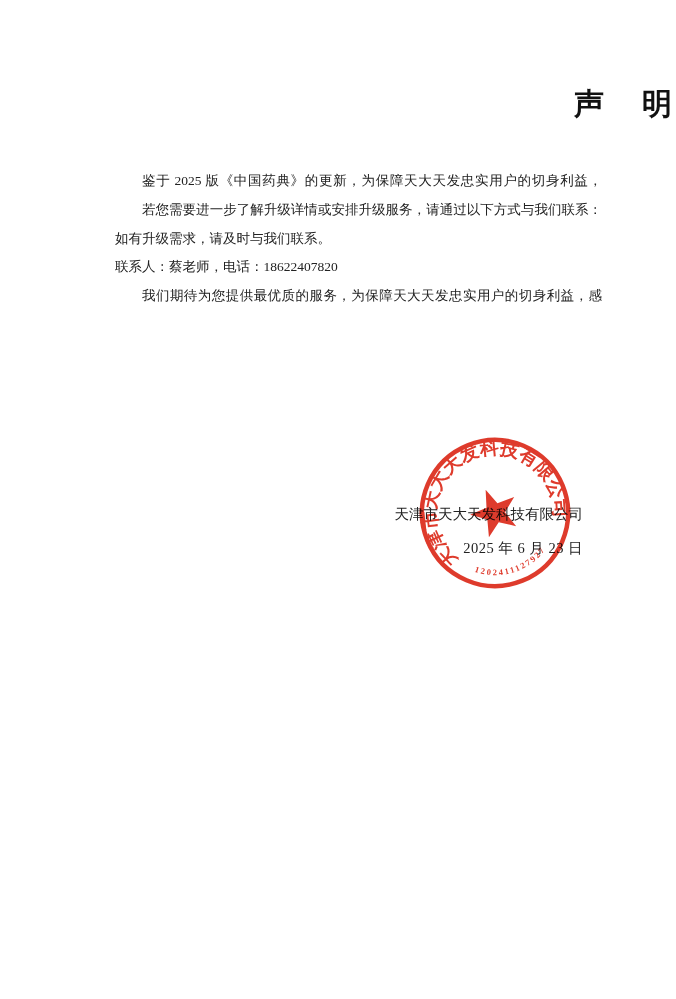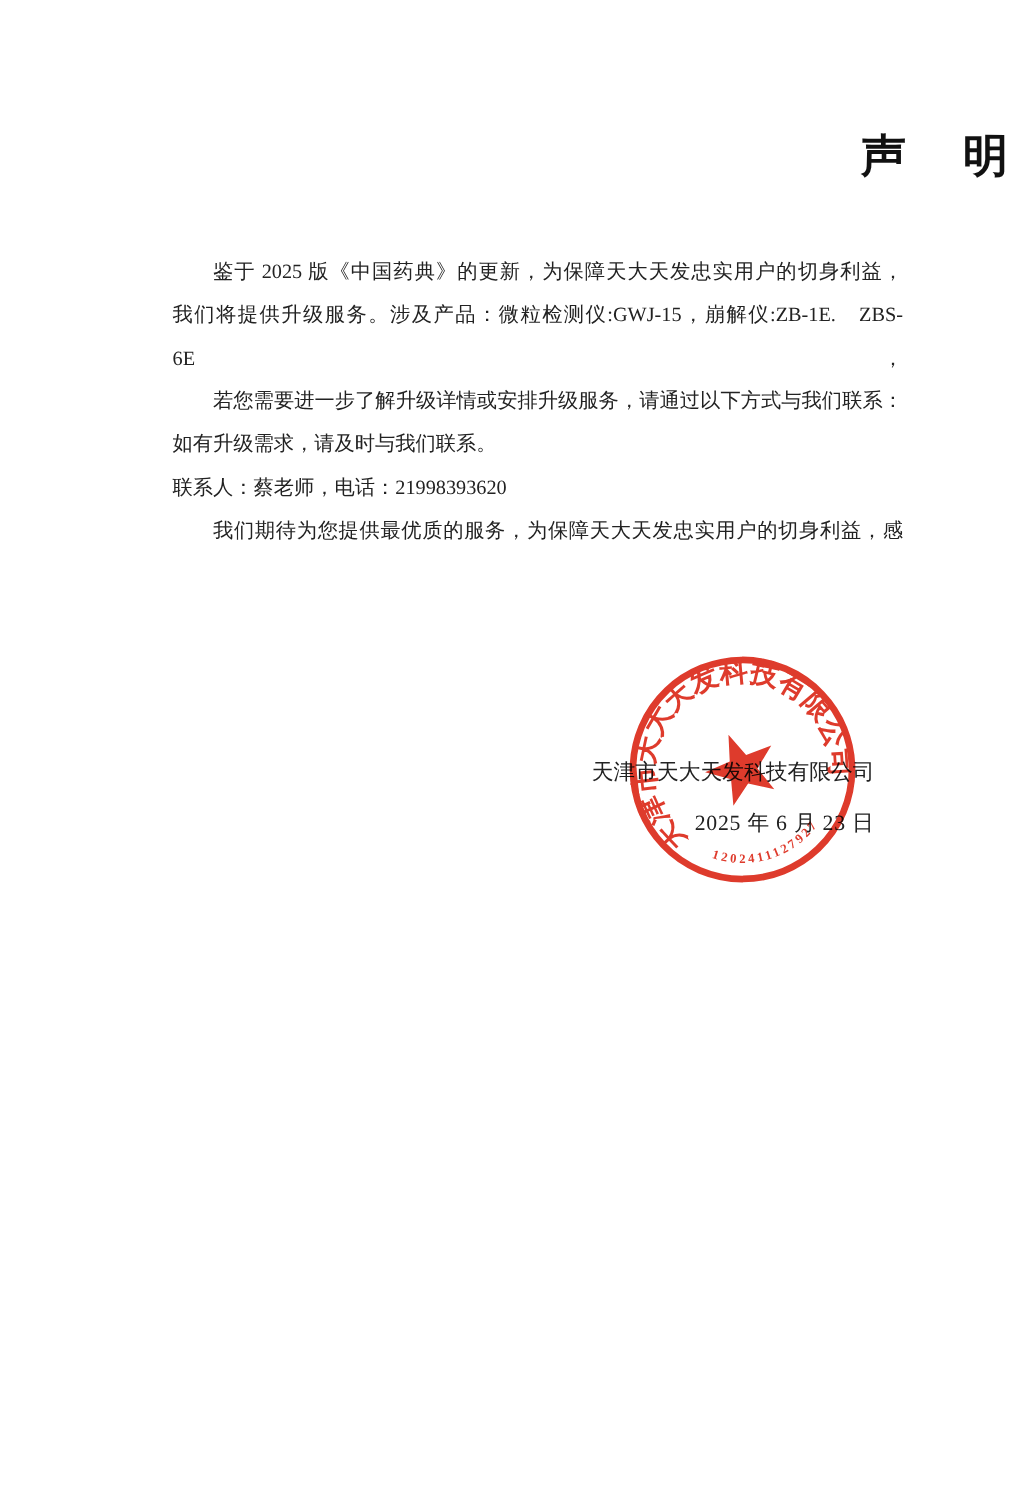--- a/index.html
+++ b/index.html
@@ -31,24 +31,23 @@
 </style>
 </head>
 <body>
 
 <div class="page">
 
   <div class="doc-title">声　明</div>
 
   <div class="doc-body">
     <div class="line fill indent">鉴于 2025 版《中国药典》的更新，为保障天大天发忠实用户的切身利益，</div>
-    <div class="line fill">我们将提供升级服务。涉及产品：微粒检测仪:GWJ-15，崩解仪:ZB-1E.　ZBS-6E，</div>
     <div class="line fill indent">若您需要进一步了解升级详情或安排升级服务，请通过以下方式与我们联系：</div>
     <div class="line">如有升级需求，请及时与我们联系。</div>
-    <div class="line">联系人：蔡老师，电话：21998393620</div>
+    <div class="line">联系人：蔡老师，电话：18622407820</div>
     <div class="line fill indent">我们期待为您提供最优质的服务，为保障天大天发忠实用户的切身利益，感</div>
   </div>
 
   <div class="sig company">天津市天大天发科技有限公司</div>
   <div class="sig date">2025 年 6 月 23 日</div>
 
   <svg class="seal" viewBox="0 0 184 184" aria-hidden="true">
     <g transform="rotate(-22 92 92)">
       <circle cx="92" cy="92" r="73" fill="none" stroke-width="4.5" stroke="#dc2a1a"></circle>
       <polygon points="92,67 97.9,83.9 115.8,84.3 101.5,95.1 106.7,112.2 92,102 77.3,112.2 82.5,95.1 68.2,84.3 86.1,83.9" fill="#dc2a1a"></polygon>

